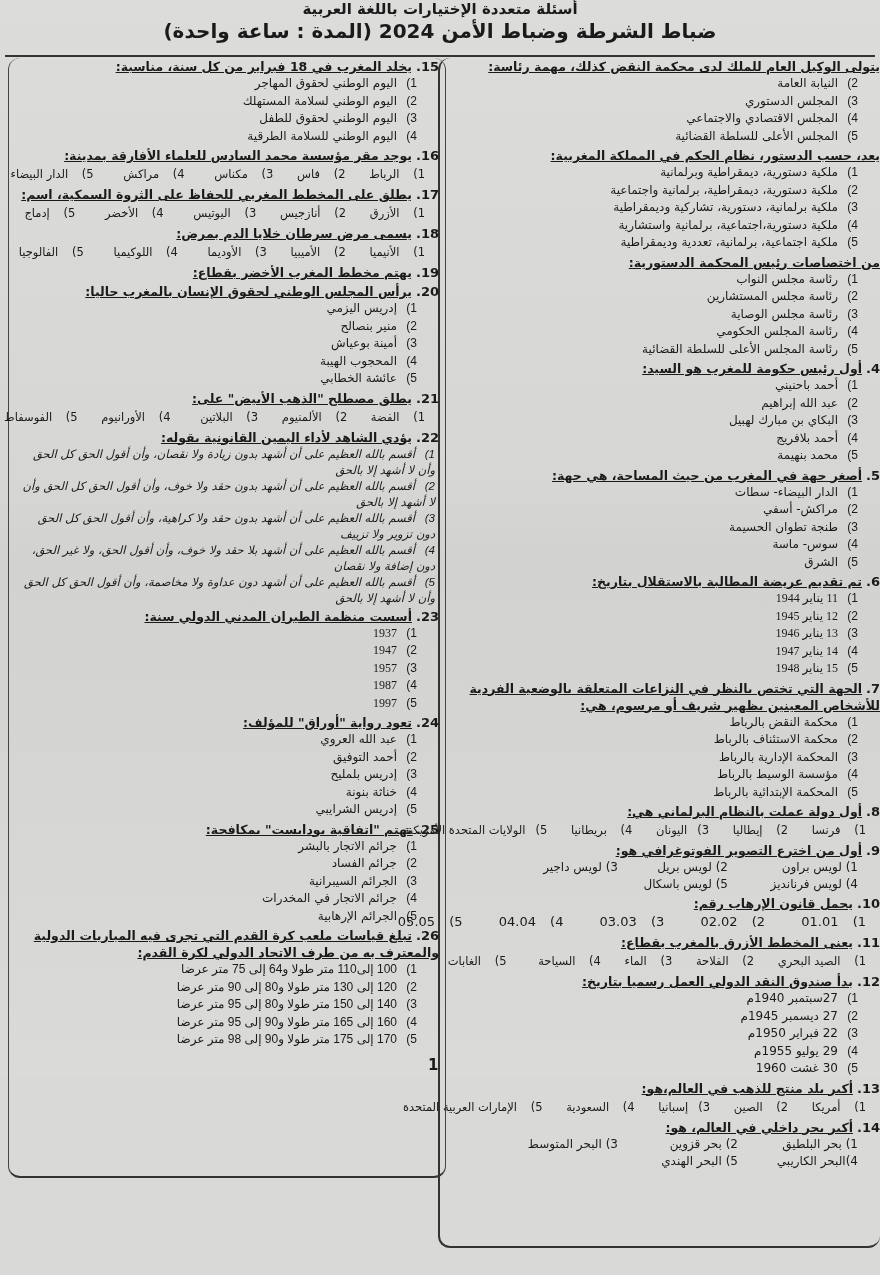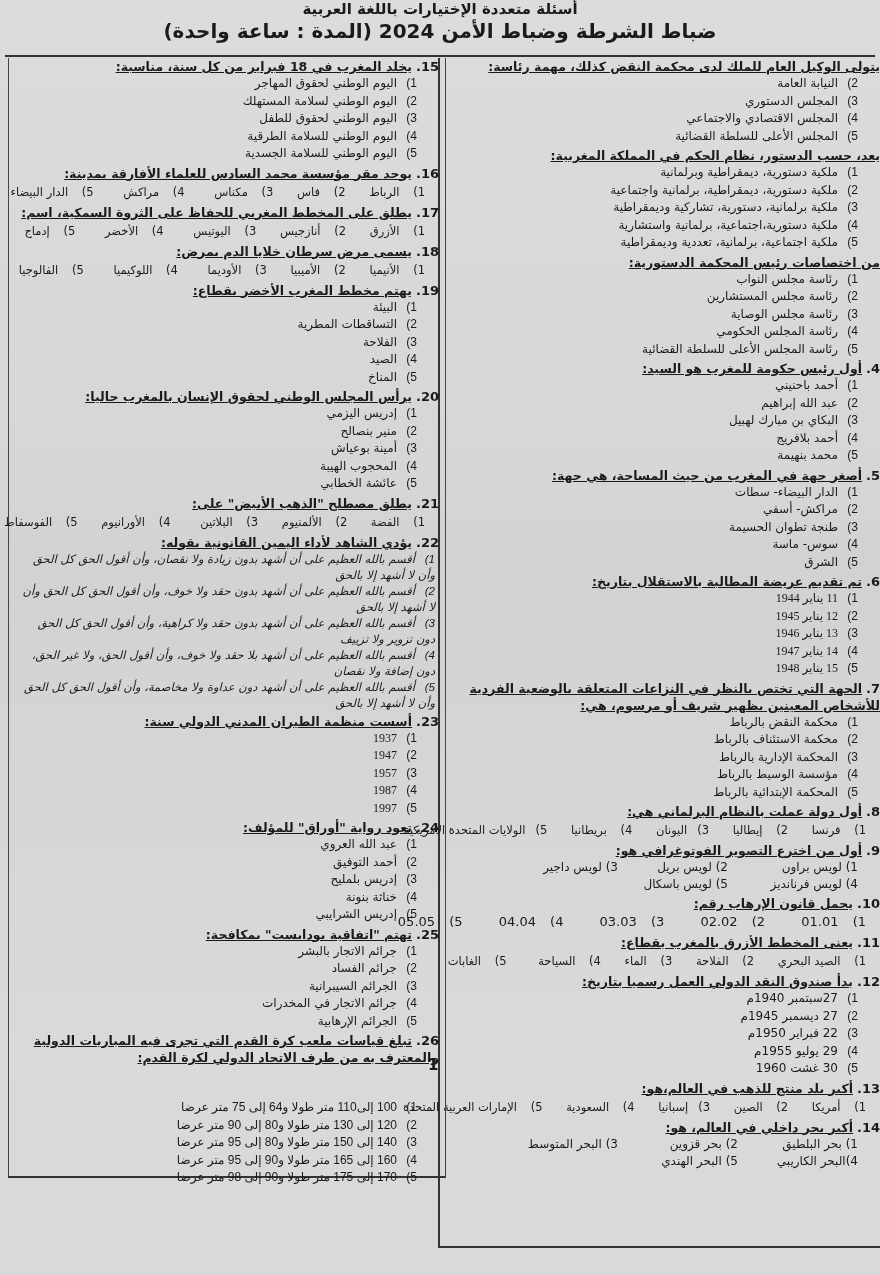--- a/index.html
+++ b/index.html
@@ -20,20 +20,21 @@
     }
     .header .t1 { font-size: 15px; line-height: 19px; margin-top: 0px; }
     .header .t2 { font-size: 20px; line-height: 24px; }
     .frame {
       position: absolute; top: 55px; left: 5px; width: 870px; height: 1195px;
       border-top: 2px solid #333; 
     }
     .col {
       position: absolute; top: 58px;
       direction: rtl;
+      border-radius: 12px;
     }
     .col-right { right: 0; width: 442px; height: 1190px; border-left: 2px solid #333; border-bottom: 2px solid #333; padding-right: 0;}
     .col-left { left: 8px; width: 438px; height: 1120px; border-right: 1px solid #444; border-left: 1.5px solid #444; border-bottom: 2px solid #333; padding-right: 6px; padding-left: 8px;}
     .q { margin-bottom: 2px; }
     .q-title {
       font-size: 12.5px; font-weight: bold; line-height: 17px;
       text-decoration: underline; display: block;
     }
     .q-num { font-weight: bold; font-size: 13px; margin-left: 4px; text-decoration: none; display: inline-block;}
     .opts { list-style: none; padding-right: 22px; }
@@ -216,21 +217,20 @@
 
   <div class="col col-left">
 
     <div class="q">
       <span class="q-title"><span class="q-num">15.</span><span>يخلد المغرب في 18 فبراير من كل سنة، مناسبة:</span></span>
       <ul class="opts">
         <li><span class="opt-n">1)</span><span>اليوم الوطني لحقوق المهاجر</span></li>
         <li><span class="opt-n">2)</span><span>اليوم الوطني لسلامة المستهلك</span></li>
         <li><span class="opt-n">3)</span><span>اليوم الوطني لحقوق للطفل</span></li>
         <li><span class="opt-n">4)</span><span>اليوم الوطني للسلامة الطرقية</span></li>
-        <li><span class="opt-n">5)</span><span>اليوم الوطني للسلامة الجسدية</span></li>
       </ul>
     </div>
 
     <div class="q">
       <span class="q-title"><span class="q-num">16.</span><span>يوجد مقر مؤسسة محمد السادس للعلماء الأفارقة بمدينة:</span></span>
       <div class="inline-opts">
         <span><span>1)</span> <span>الرباط</span></span>
         <span><span>2)</span> <span>فاس</span></span>
         <span style="margin-left:16px"><span>3)</span> <span>مكناس</span></span>
         <span style="margin-left:16px"><span>4)</span> <span>مراكش</span></span>
@@ -255,27 +255,20 @@
         <span><span>1)</span> <span>الأنيميا</span></span>
         <span><span>2)</span> <span>الأميبيا</span></span>
         <span style="margin-left:16px"><span>3)</span> <span>الأوديما</span></span>
         <span style="margin-left:16px"><span>4)</span> <span>اللوكيميا</span></span>
         <span><span>5)</span> <span>الفالوجيا</span></span>
       </div>
     </div>
 
     <div class="q">
       <span class="q-title"><span class="q-num">19.</span><span>يهتم مخطط المغرب الأخضر بقطاع:</span></span>
-      <ul class="opts">
-        <li><span class="opt-n">1)</span><span>البيئة</span></li>
-        <li><span class="opt-n">2)</span><span>التساقطات المطرية</span></li>
-        <li><span class="opt-n">3)</span><span>الفلاحة</span></li>
-        <li><span class="opt-n">4)</span><span>الصيد</span></li>
-        <li><span class="opt-n">5)</span><span>المناخ</span></li>
-      </ul>
     </div>
 
     <div class="q">
       <span class="q-title"><span class="q-num">20.</span><span>يرأس المجلس الوطني لحقوق الإنسان بالمغرب حاليا:</span></span>
       <ul class="opts">
         <li><span class="opt-n">1)</span><span>إدريس اليزمي</span></li>
         <li><span class="opt-n">2)</span><span>منير بنصالح</span></li>
         <li><span class="opt-n">3)</span><span>أمينة بوعياش</span></li>
         <li><span class="opt-n">4)</span><span>المحجوب الهيبة</span></li>
         <li><span class="opt-n">5)</span><span>عائشة الخطابي</span></li>
@@ -332,21 +325,21 @@
         <li><span class="opt-n">1)</span><span>جرائم الاتجار بالبشر</span></li>
         <li><span class="opt-n">2)</span><span>جرائم الفساد</span></li>
         <li><span class="opt-n">3)</span><span>الجرائم السيبرانية</span></li>
         <li><span class="opt-n">4)</span><span>جرائم الاتجار في المخدرات</span></li>
         <li><span class="opt-n">5)</span><span>الجرائم الإرهابية</span></li>
       </ul>
     </div>
 
     <div class="q">
       <span class="q-title" style="white-space:normal"><span class="q-num">26.</span><span>تبلغ قياسات ملعب كرة القدم التي تجرى فيه المباريات الدولية والمعترف به من طرف الاتحاد الدولي لكرة القدم:</span></span>
-      <ul class="opts" style="font-family:'Liberation Sans', sans-serif;margin-top:33px;">
+      <ul class="opts" style="font-family:'Liberation Sans', sans-serif;">
         <li><span class="opt-n">1)</span><span>100 إلى110 متر طولا و64 إلى 75 متر عرضا</span></li>
         <li><span class="opt-n">2)</span><span>120 إلى 130 متر طولا و80 إلى 90 متر عرضا</span></li>
         <li><span class="opt-n">3)</span><span>140 إلى 150 متر طولا و80 إلى 95 متر عرضا</span></li>
         <li><span class="opt-n">4)</span><span>160 إلى 165 متر طولا و90 إلى 95 متر عرضا</span></li>
         <li><span class="opt-n">5)</span><span>170 إلى 175 متر طولا و90 إلى 98 متر عرضا</span></li>
       </ul>
     </div>
   </div>
 
   <div class="page-num">1</div>

